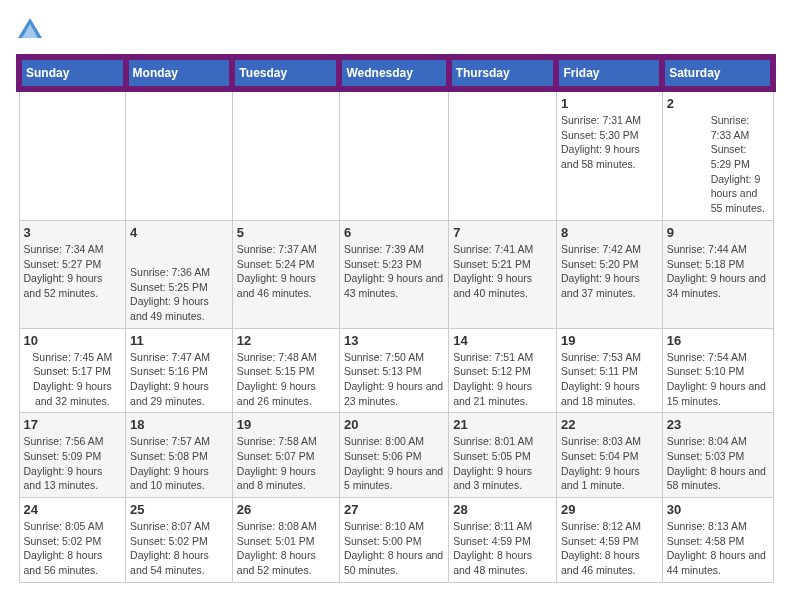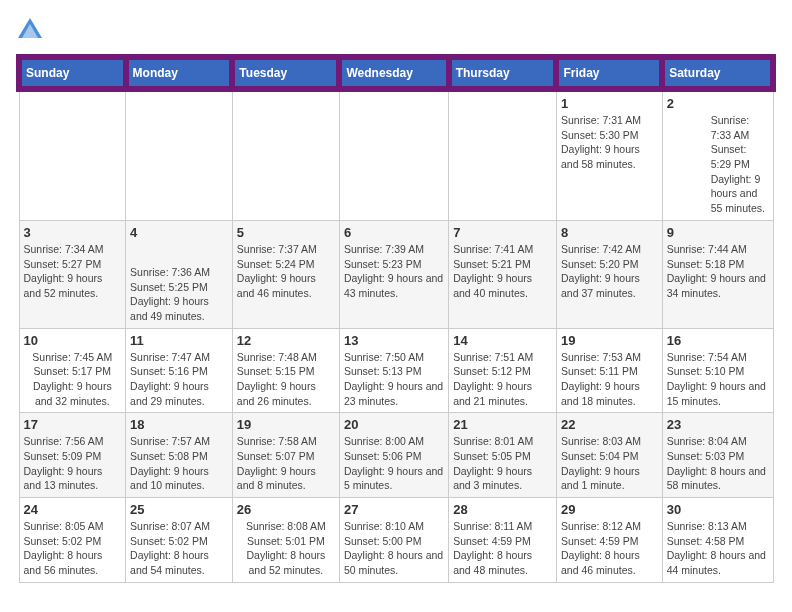--- a/index.html
+++ b/index.html
@@ -282,21 +282,21 @@
 Daylight: 8 hours and 56 minutes.</div>
         </td>
         <td>
           <span class="day-number">25</span>
           <div class="day-info" style="white-space: pre-line;">Sunrise: 8:07 AM
 Sunset: 5:02 PM
 Daylight: 8 hours and 54 minutes.</div>
         </td>
         <td>
           <span class="day-number">26</span>
-          <div class="day-info" style="white-space: pre-line; text-align: center;">Sunrise: 8:08 AM
+          <div class="day-info" style="white-space: pre-line;">Sunrise: 8:08 AM
 Sunset: 5:01 PM
 Daylight: 8 hours and 52 minutes.</div>
         </td>
         <td>
           <span class="day-number">27</span>
           <div class="day-info" style="white-space: pre-line;">Sunrise: 8:10 AM
 Sunset: 5:00 PM
 Daylight: 8 hours and 50 minutes.</div>
         </td>
         <td>

